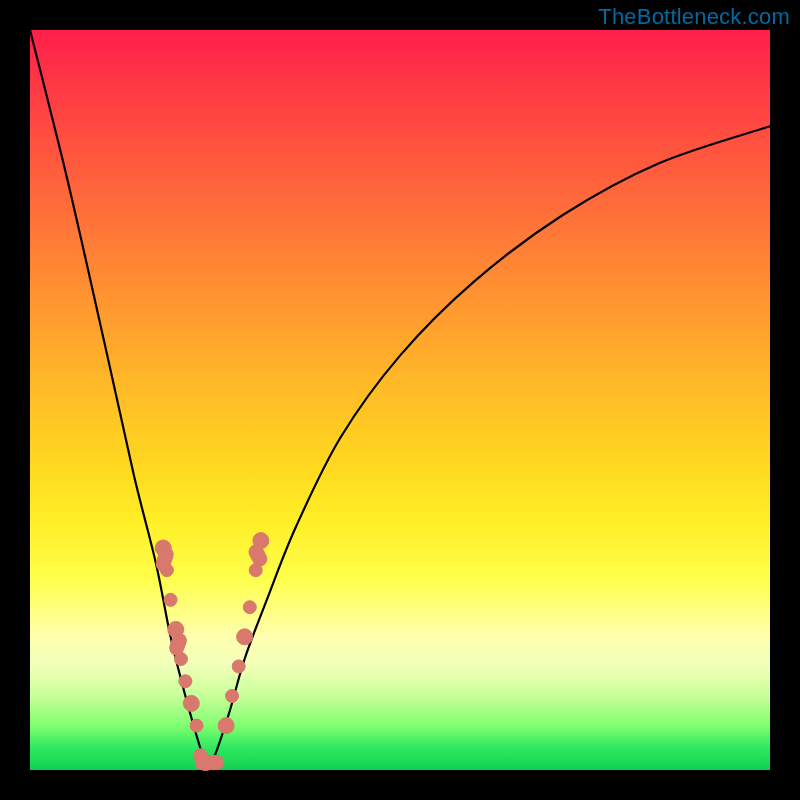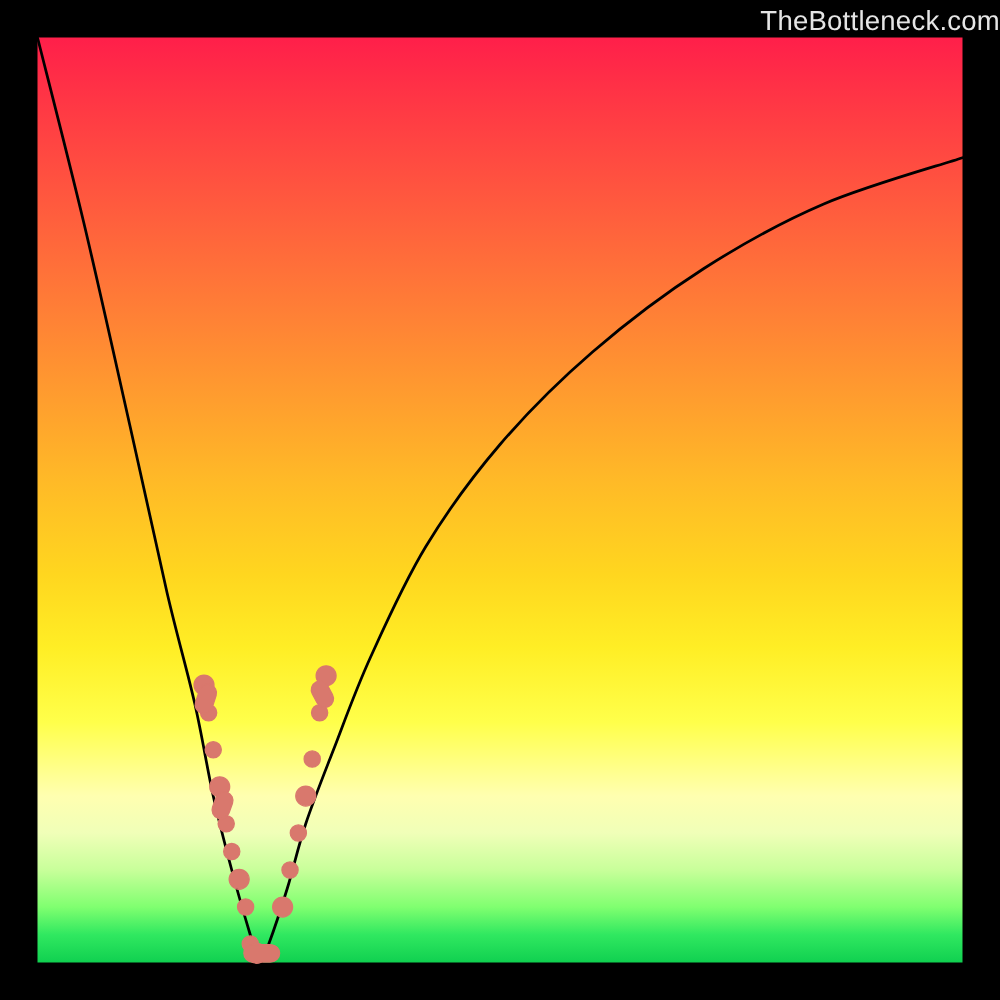--- a/index.html
+++ b/index.html
@@ -38,22 +38,22 @@
       #ffffb0 82%,
       #f0ffb8 86%,
       #c8ff9a 90%,
       #80ff70 94%,
       #30e860 97%,
       #10d050 100%);
   }
   .watermark {
     position: absolute;
     top: 4px;
-    right: 0;
-    color: #e5e5e5;
+    right: 10px;
+    color: #0369a1;
     font-size: 22px;
     font-weight: 400;
     letter-spacing: 0.2px;
   }
   svg.curve {
     position: absolute;
     top: 0; left: 0;
     width: 740px;
     height: 740px;
     overflow: visible;

